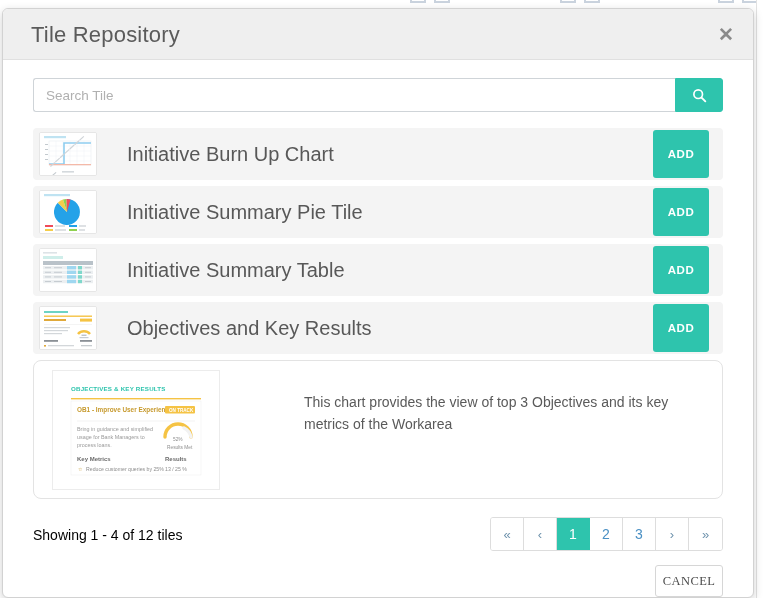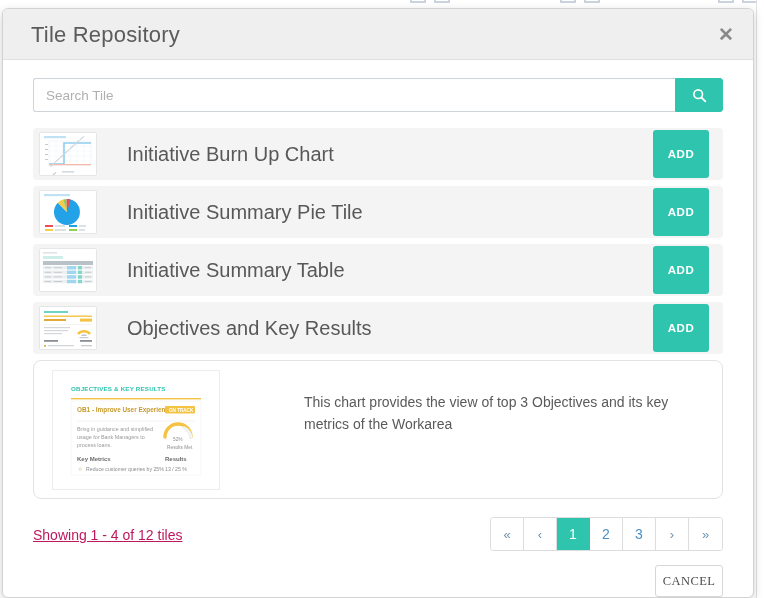--- a/index.html
+++ b/index.html
@@ -184,21 +184,21 @@
   }
 
   
   .footer-row {
     position: relative;
     margin-top: 18px;
     height: 40px;
   }
   .showing-text {
     position: absolute; left: 0; top: 10px;
-    font-size: 14px; color: #be185d; text-decoration: underline;
+    font-size: 14px; color: #000000;
   }
   .pagination {
     position: absolute; right: 0; top: 0;
     display: flex;
     border: 1px solid #dddddd;
     border-radius: 3px;
     overflow: hidden;
     height: 34px;
   }
   .page-btn {

